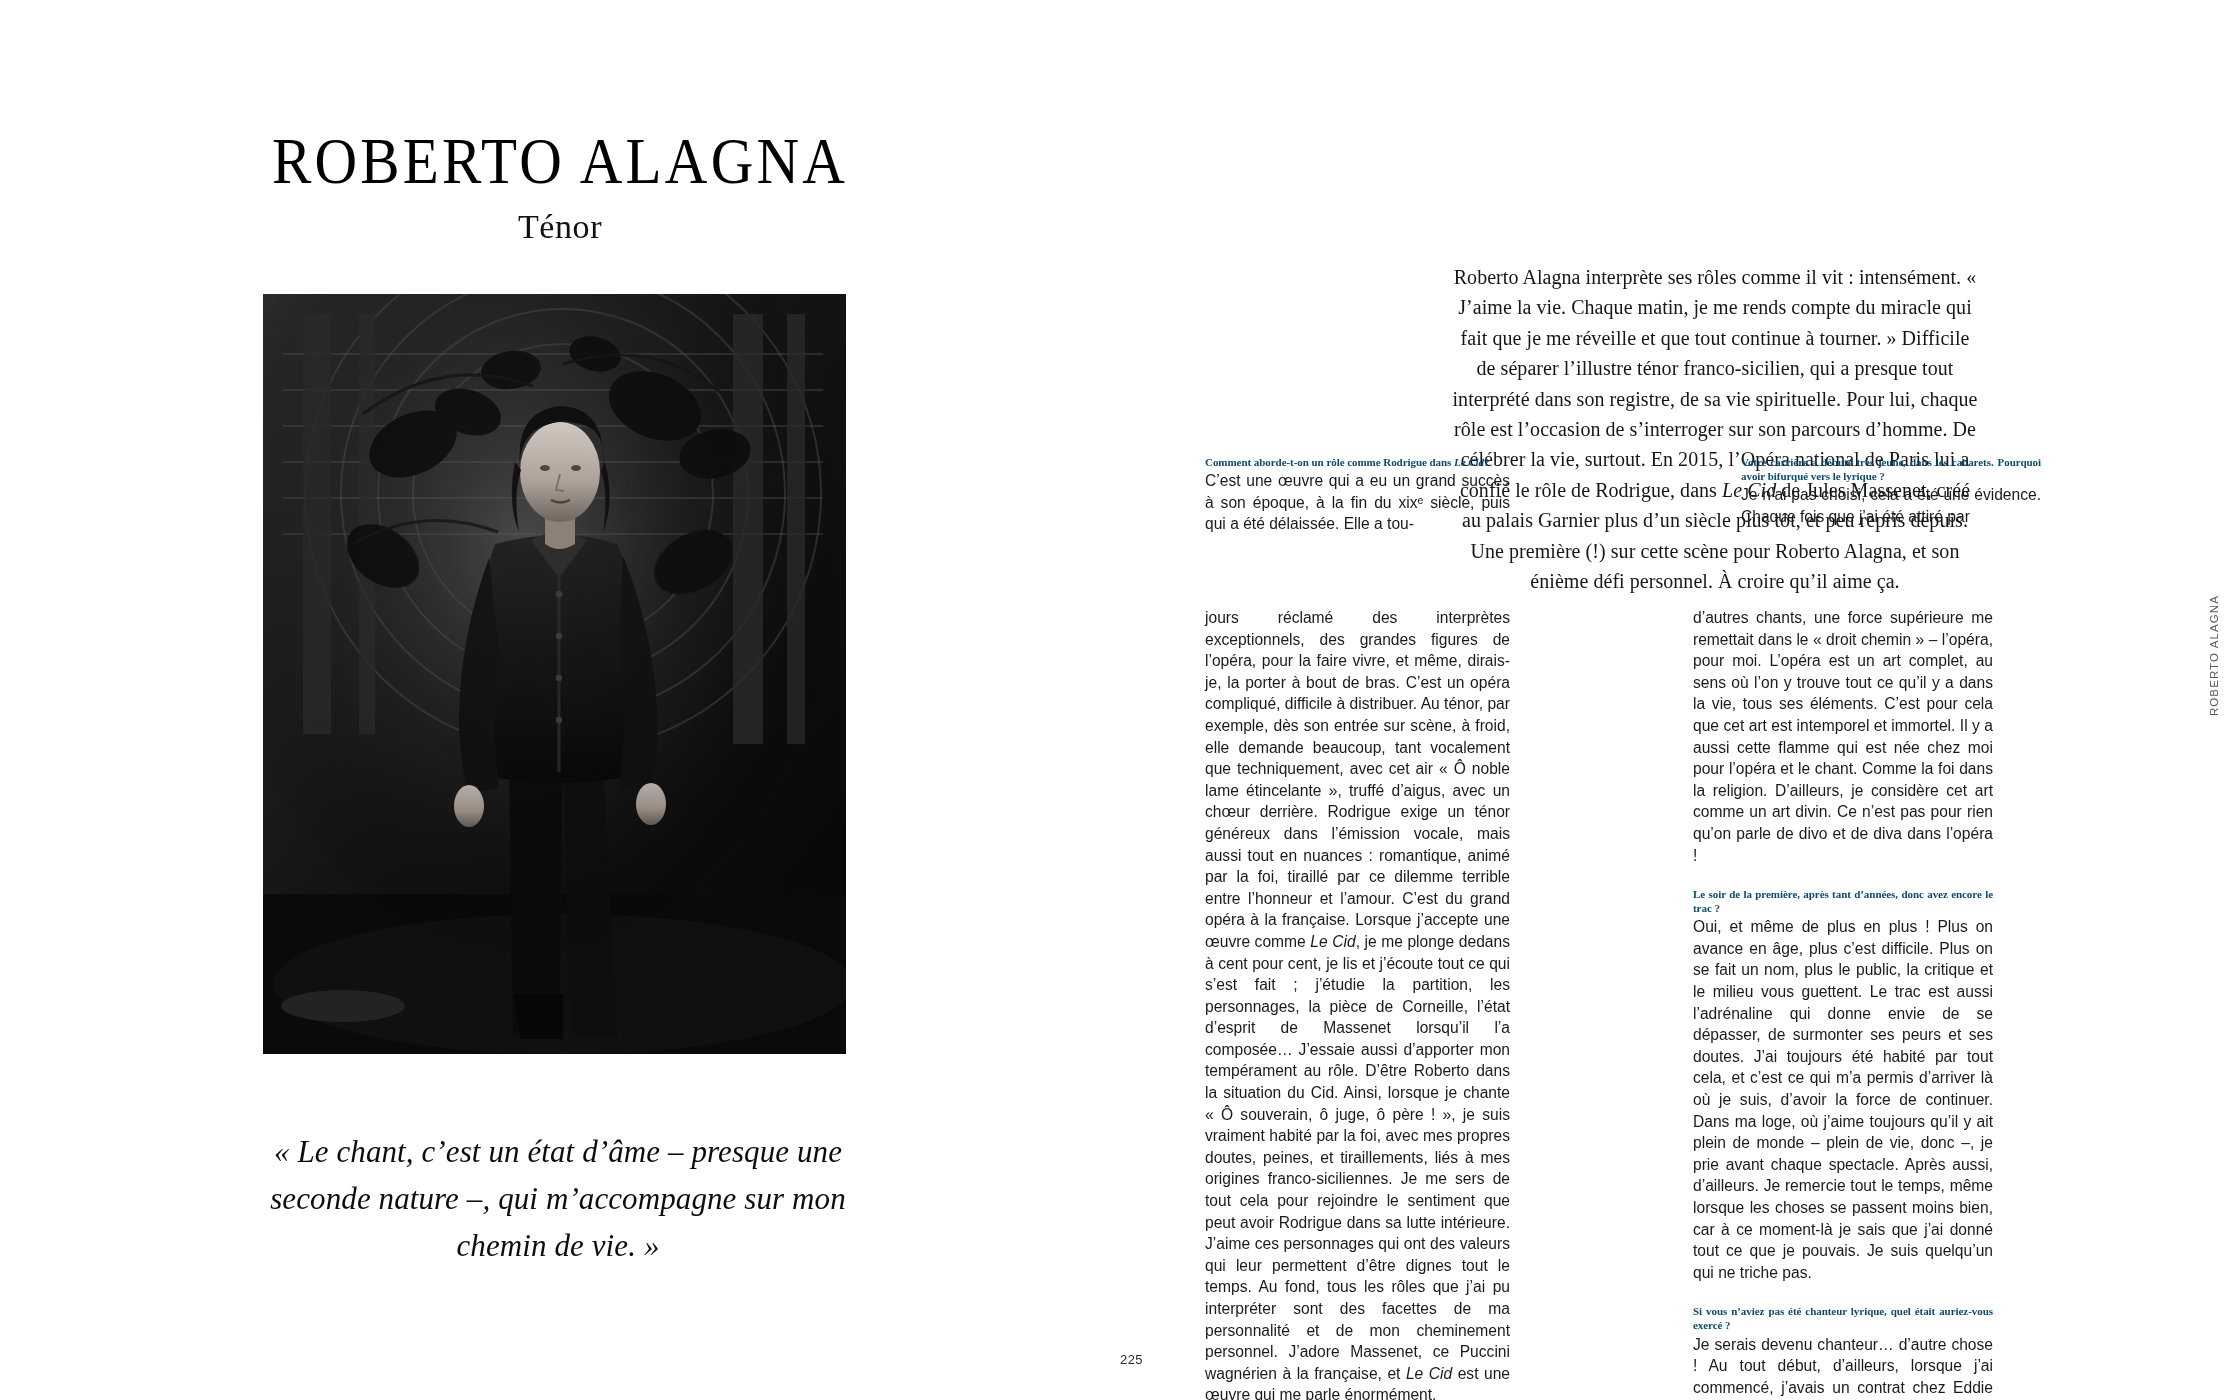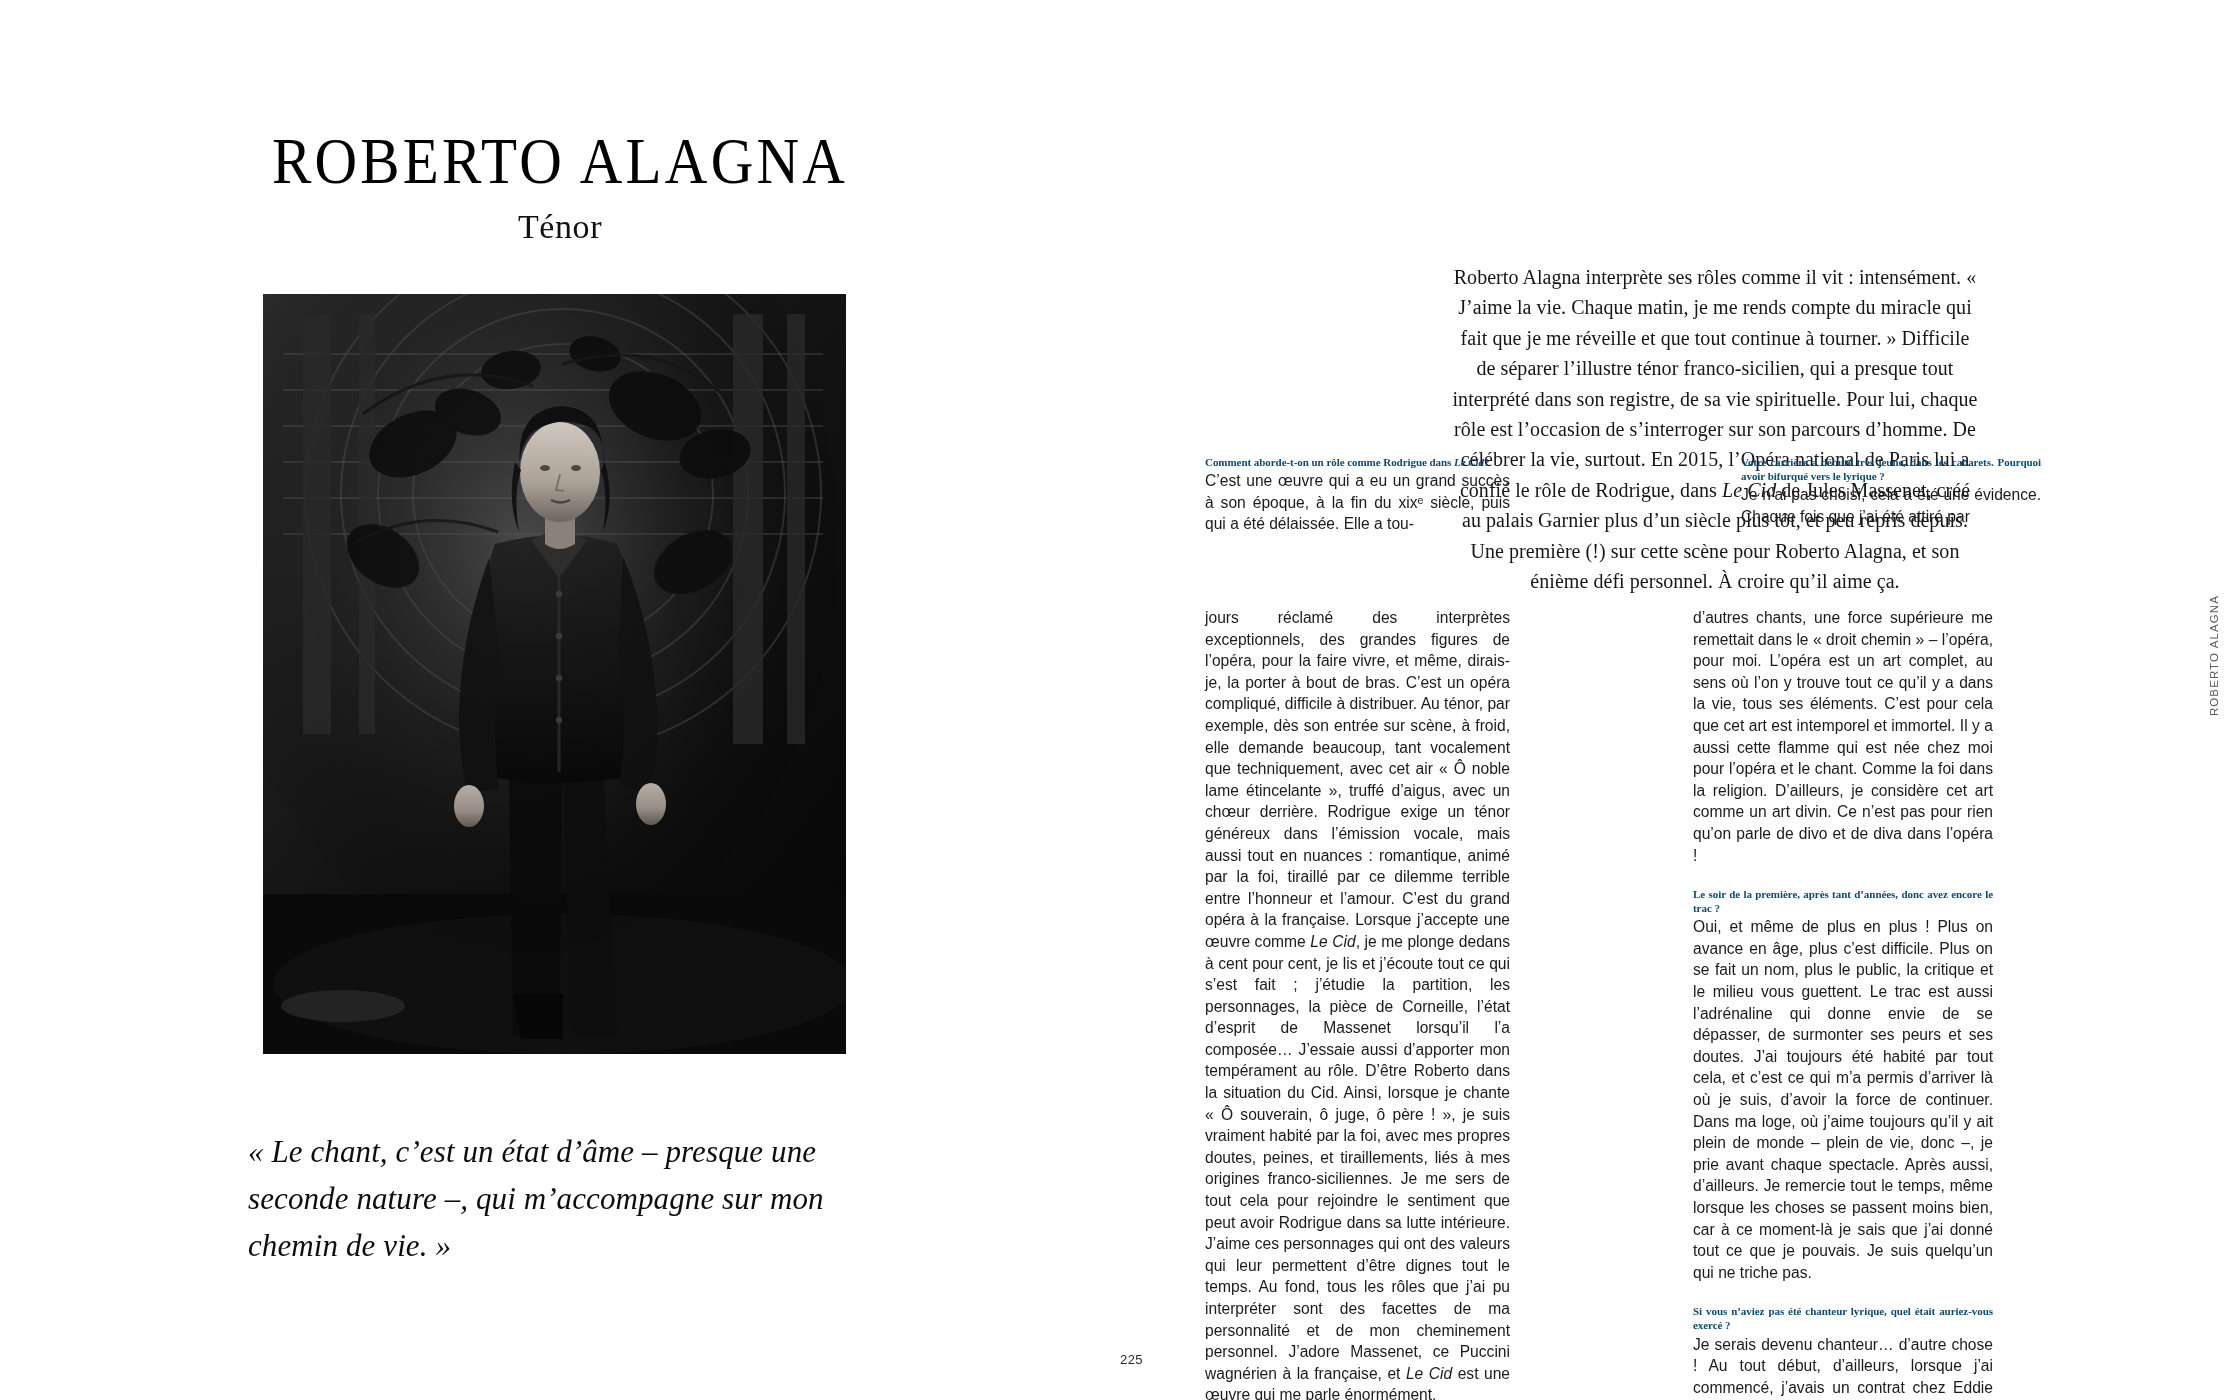--- a/index.html
+++ b/index.html
@@ -43,21 +43,21 @@
     width:583px;height:760px;
     overflow:hidden;
     background:#0a0a0a;
   }
   .photo-frame svg{display:block;width:583px;height:760px;}
 
   .pullquote{
     position:absolute;
     left:248px;top:1128px;
     width:620px;
-    text-align:left;
+    text-align:center;
     font-family:"Liberation Serif","DejaVu Serif",serif;
     font-style:italic;
     font-size:31px;
     line-height:1.52;
     color:#0d0d0d;
     letter-spacing:0.1px;
   }
 
   
   .right-page{position:absolute;left:1120px;top:0;width:1120px;height:1400px;}

